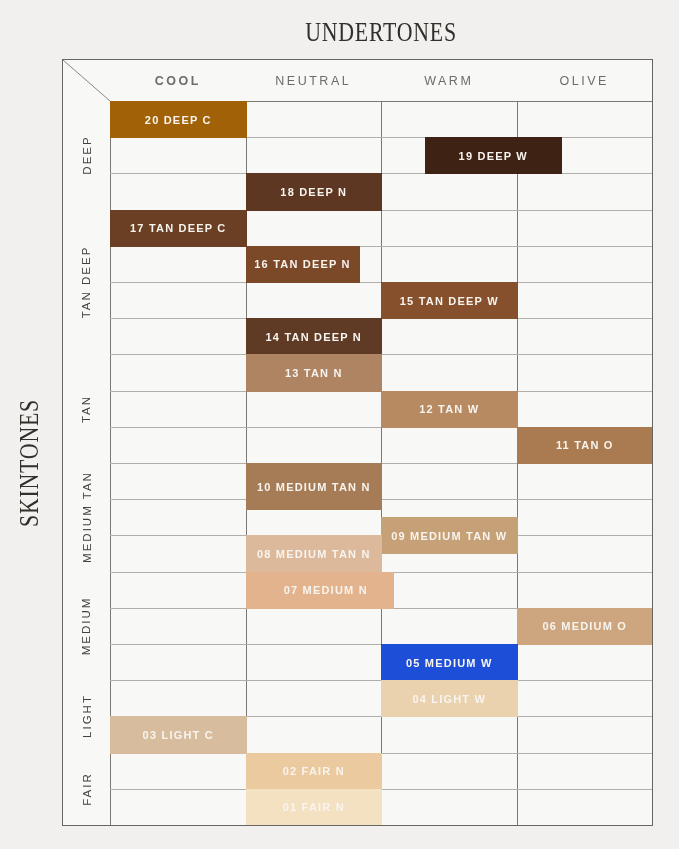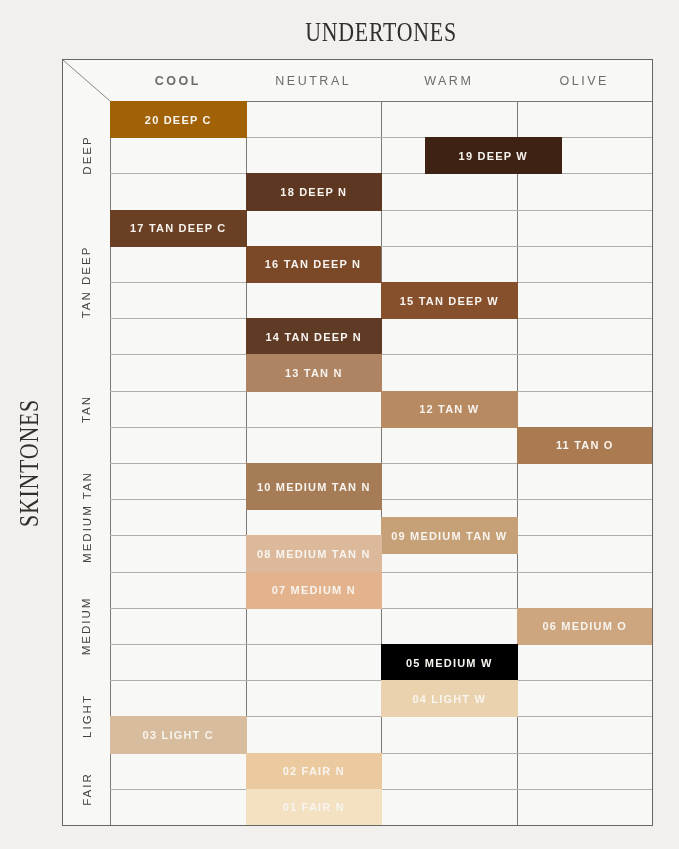--- a/index.html
+++ b/index.html
@@ -129,21 +129,21 @@
       </div>
       <div class="swatch" style="left: 318px; top: 77.2px; width: 136.5px; height: 37.2px; background: rgb(62, 35, 21); margin-left: 44px;">
         <span class="swatch-label">19 DEEP W</span>
       </div>
       <div class="swatch" style="left: 182.5px; top: 113.4px; width: 136.5px; height: 37.2px; background: rgb(93, 55, 33);">
         <span class="swatch-label">18 DEEP N</span>
       </div>
       <div class="swatch" style="left: 47px; top: 149.6px; width: 136.5px; height: 37.2px; background: rgb(107, 63, 36);">
         <span class="swatch-label">17 TAN DEEP C</span>
       </div>
-      <div class="swatch" style="left: 182.5px; top: 185.8px; width: 135px; height: 37.2px; background: rgb(123, 72, 40); text-align: center;">
+      <div class="swatch" style="left: 182.5px; top: 185.8px; width: 114px; height: 37.2px; background: rgb(123, 72, 40); text-align: center;">
         <span class="swatch-label">16 TAN DEEP N</span>
       </div>
       <div class="swatch" style="left: 318px; top: 222px; width: 136.5px; height: 37.2px; background: rgb(135, 80, 44);">
         <span class="swatch-label">15 TAN DEEP W</span>
       </div>
       <div class="swatch" style="left: 182.5px; top: 258.2px; width: 136.5px; height: 37.2px; background: rgb(95, 59, 37);">
         <span class="swatch-label">14 TAN DEEP N</span>
       </div>
       <div class="swatch" style="left: 182.5px; top: 294.4px; width: 136.5px; height: 37.2px; background: rgb(174, 132, 99);">
         <span class="swatch-label">13 TAN N</span>
@@ -156,27 +156,27 @@
       </div>
       <div class="swatch" style="left: 182.5px; top: 403px; width: 136.5px; height: 47px; background: rgb(166, 124, 87);">
         <span class="swatch-label">10 MEDIUM TAN N</span>
       </div>
       <div class="swatch" style="left: 318px; top: 439.2px; width: 136.5px; height: 37.2px; background: rgb(198, 160, 119); margin-top: 18px;">
         <span class="swatch-label">09 MEDIUM TAN W</span>
       </div>
       <div class="swatch" style="left: 182.5px; top: 475.4px; width: 136.5px; height: 37.2px; background: rgb(220, 185, 155);">
         <span class="swatch-label">08 MEDIUM TAN N</span>
       </div>
-      <div class="swatch" style="left: 182.5px; top: 511.6px; width: 136.5px; height: 37.2px; background: rgb(226, 179, 140);">
+      <div class="swatch" style="left: 182.5px; top: 511.6px; width: 136.5px; height: 37.2px; background: rgb(226, 179, 140); padding-left: 12px;">
         <span class="swatch-label">07 MEDIUM N</span>
       </div>
       <div class="swatch" style="left: 453.5px; top: 547.8px; width: 136.5px; height: 37.2px; background: rgb(205, 166, 127);">
         <span class="swatch-label">06 MEDIUM O</span>
       </div>
-      <div class="swatch" style="left: 318px; top: 584px; width: 136.5px; height: 37.2px; background: #000000;">
+      <div class="swatch" style="left: 318px; top: 584px; width: 136.5px; height: 37.2px; background: #1d4ed8;">
         <span class="swatch-label">05 MEDIUM W</span>
       </div>
       <div class="swatch" style="left: 318px; top: 620.2px; width: 136.5px; height: 37.2px; background: rgb(235, 210, 174);">
         <span class="swatch-label">04 LIGHT W</span>
       </div>
       <div class="swatch" style="left: 47px; top: 656.4px; width: 136.5px; height: 37.2px; background: rgb(216, 188, 158);">
         <span class="swatch-label">03 LIGHT C</span>
       </div>
       <div class="swatch" style="left: 182.5px; top: 692.6px; width: 136.5px; height: 37.2px; background: rgb(236, 202, 160);">
         <span class="swatch-label">02 FAIR N</span>

